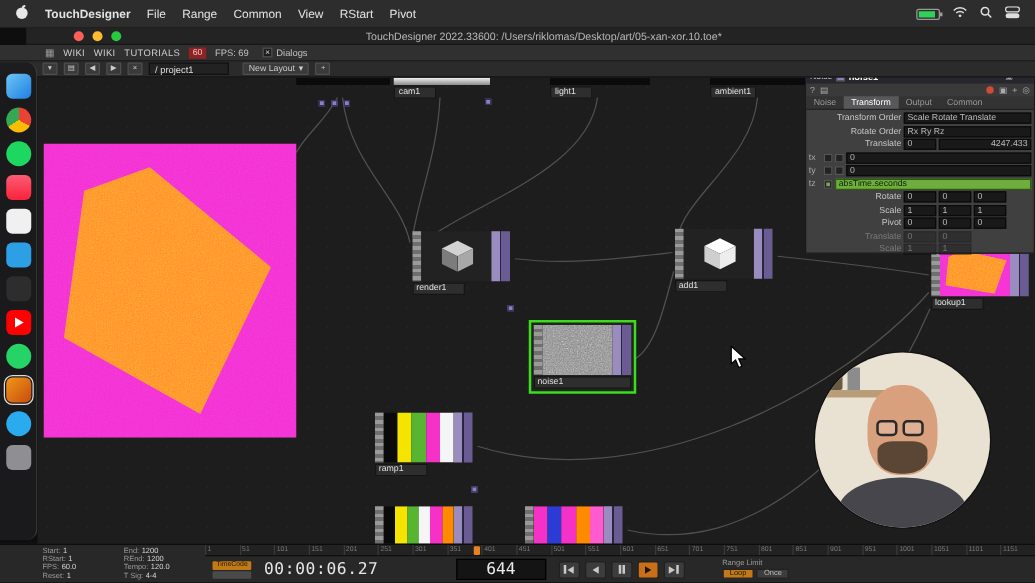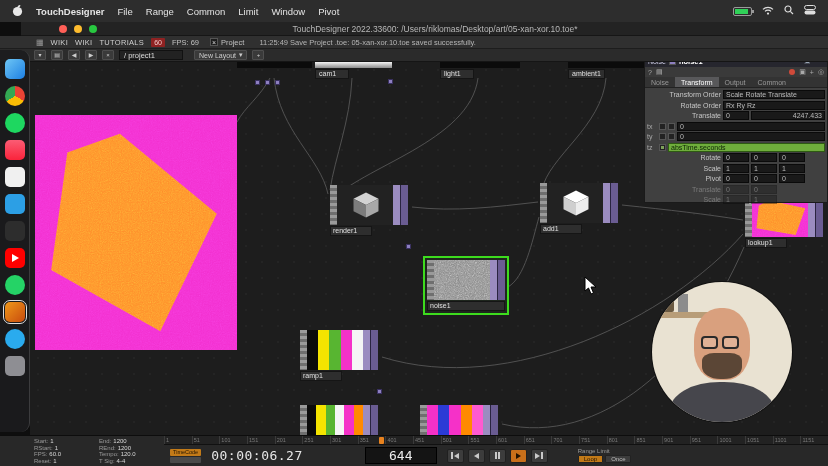--- a/index.html
+++ b/index.html
@@ -163,22 +163,22 @@
   <span>
     <svg width="11" height="13" viewBox="0 0 11 13">
         <circle cx="5.5" cy="7.5" r="4.6" fill="#e8e8e8"></circle>
         <ellipse cx="7" cy="2.2" rx="1.6" ry="0.9" fill="#e8e8e8" transform="rotate(-35 7 2.2)"></ellipse>
       </svg>
   </span>
   <span class="mb-app">TouchDesigner</span>
   <span>File</span>
   <span>Range</span>
   <span>Common</span>
-  <span>Limit</span>
-  <span>Window</span>
+  <span>View</span>
+  <span>RStart</span>
   <span>Pivot</span>
   <div class="mb-right">
     <span class="batt"></span>
     <span>
       <svg width="12" height="9" viewBox="0 0 12 9">
           <path d="M1,3.4 A7,7 0 0 1 11,3.4" fill="none" stroke="#ddd" stroke-width="1.2"></path>
           <path d="M3,5.4 A4.2,4.2 0 0 1 9,5.4" fill="none" stroke="#ddd" stroke-width="1.2"></path>
           <circle cx="6" cy="7.6" r="1.1" fill="#ddd"></circle>
         </svg>
     </span>
@@ -208,23 +208,22 @@
 
 <div class="toolbar1">
   <span class="tb-grid">▦</span>
   <span class="tb-link">WIKI</span>
   <span class="tb-link">WIKI</span>
   <span class="tb-link">TUTORIALS</span>
   <span class="fps-badge">60</span>
   <span>FPS: 69</span>
   <span class="rt-wrap">
     <span class="rt-box">×</span>
-    <span>Project</span>
+    <span>Dialogs</span>
   </span>
-  <span class="tb-msg">11:25:49 Save Project .toe: 05-xan-xor.10.toe saved successfully.</span>
 </div>
 
 <div class="toolbar2">
   <span class="tb2-ic">▾</span>
   <span class="tb2-ic">▤</span>
   <span class="tb2-ic">◀</span>
   <span class="tb2-ic">▶</span>
   <span class="tb2-ic">×</span>
   <span class="path-field">/ project1</span>
   <button class="nl-btn">

